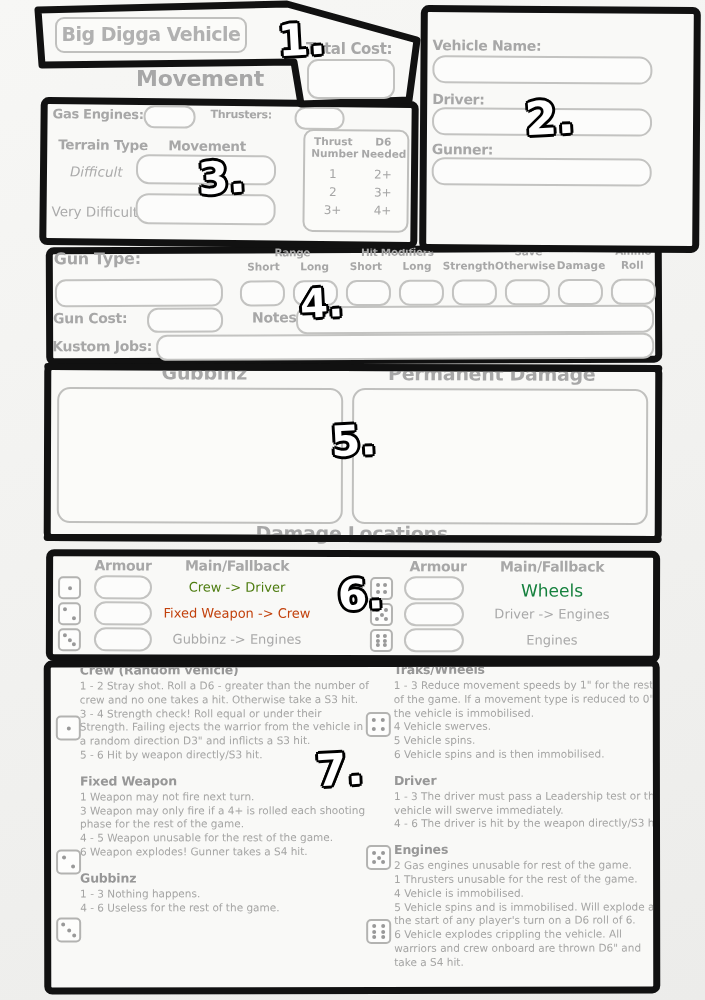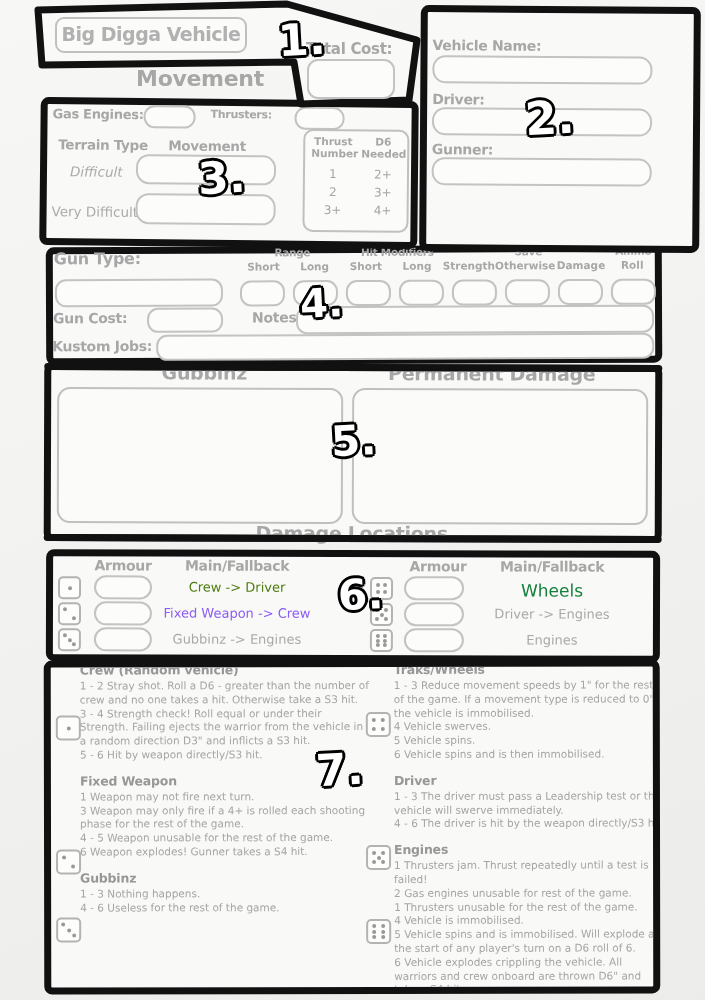--- a/index.html
+++ b/index.html
@@ -145,21 +145,21 @@
     <span class="die" style="left:5px; top:20px;">
         <span class="pip" style="left: 50%; top: 50%;"></span>
       </span>
     <input class="field" style="left: 41px; top: 19px; width: 58px; height: 24px; border-radius: 12px;">
     <div class="center" style="position:absolute; left:104px; top:23px; width:160px; font-size:13px; color:#4d7c0f;">Crew -&gt; Driver</div>
     <span class="die" style="left:5px; top:46px;">
         <span class="pip" style="left: 28%; top: 28%;"></span>
         <span class="pip" style="left: 72%; top: 72%;"></span>
       </span>
     <input class="field" style="left: 41px; top: 45px; width: 58px; height: 24px; border-radius: 12px;">
-    <div class="center" style="position:absolute; left:104px; top:49px; width:160px; font-size:13px; color:#8b5cf6;">Fixed Weapon -&gt; Crew</div>
+    <div class="center" style="position:absolute; left:104px; top:49px; width:160px; font-size:13px; color:#c2410c;">Fixed Weapon -&gt; Crew</div>
     <span class="die" style="left:5px; top:72px;">
         <span class="pip" style="left: 26%; top: 26%;"></span>
         <span class="pip" style="left: 50%; top: 50%;"></span>
         <span class="pip" style="left: 74%; top: 74%;"></span>
       </span>
     <input class="field" style="left: 41px; top: 71px; width: 58px; height: 24px; border-radius: 12px;">
     <div class="center" style="position:absolute; left:104px; top:75px; width:160px; font-size:13px; color:#a9a9a9;">Gubbinz -&gt; Engines</div>
 
     <span class="die" style="left:317px; top:20px;">
         <span class="pip" style="left: 30%; top: 30%;"></span>
@@ -254,21 +254,20 @@
         <div class="rline">5 Vehicle spins.</div>
         <div class="rline">6 Vehicle spins and is then immobilised.</div>
       </div>
       <div class="rblock">
         <div class="rtitle">Driver</div>
         <div class="rline">1 - 3 The driver must pass a Leadership test or the vehicle will swerve immediately.</div>
         <div class="rline">4 - 6 The driver is hit by the weapon directly/S3 hit.</div>
       </div>
       <div class="rblock">
         <div class="rtitle">Engines</div>
-        <div class="rline">1 Thrusters jam. Thrust repeatedly until a test is failed!</div>
         <div class="rline">2 Gas engines unusable for rest of the game.</div>
         <div class="rline">1 Thrusters unusable for the rest of the game.</div>
         <div class="rline">4 Vehicle is immobilised.</div>
         <div class="rline">5 Vehicle spins and is immobilised. Will explode at the start of any player's turn on a D6 roll of 6.</div>
         <div class="rline">6 Vehicle explodes crippling the vehicle. All warriors and crew onboard are thrown D6" and take a S4 hit.</div>
       </div>
     </div>
     <div class="strip-top"></div>
   </div>
 

